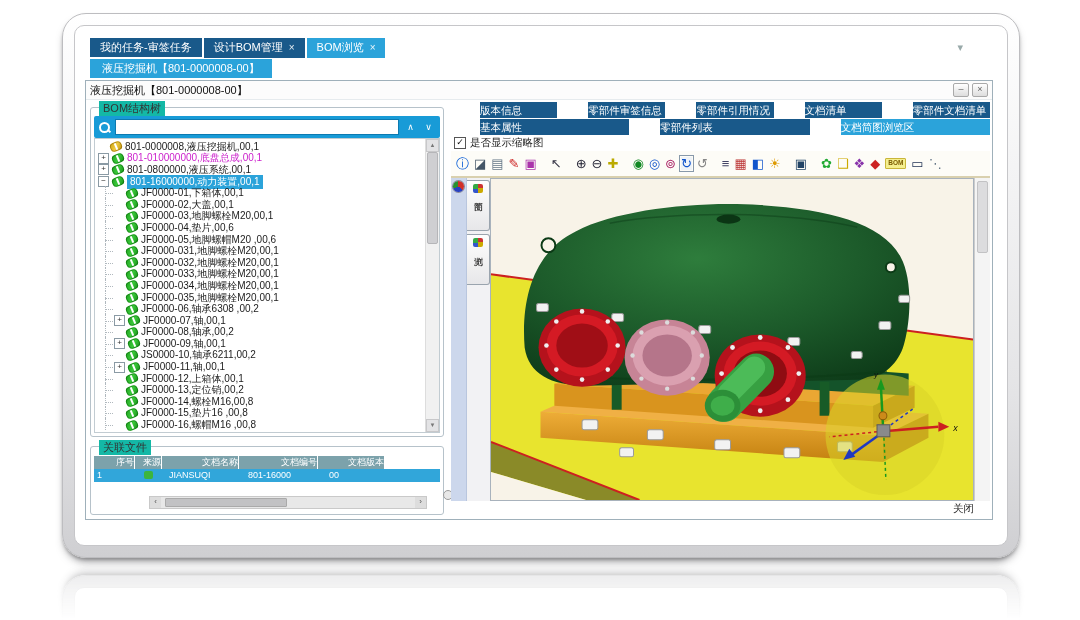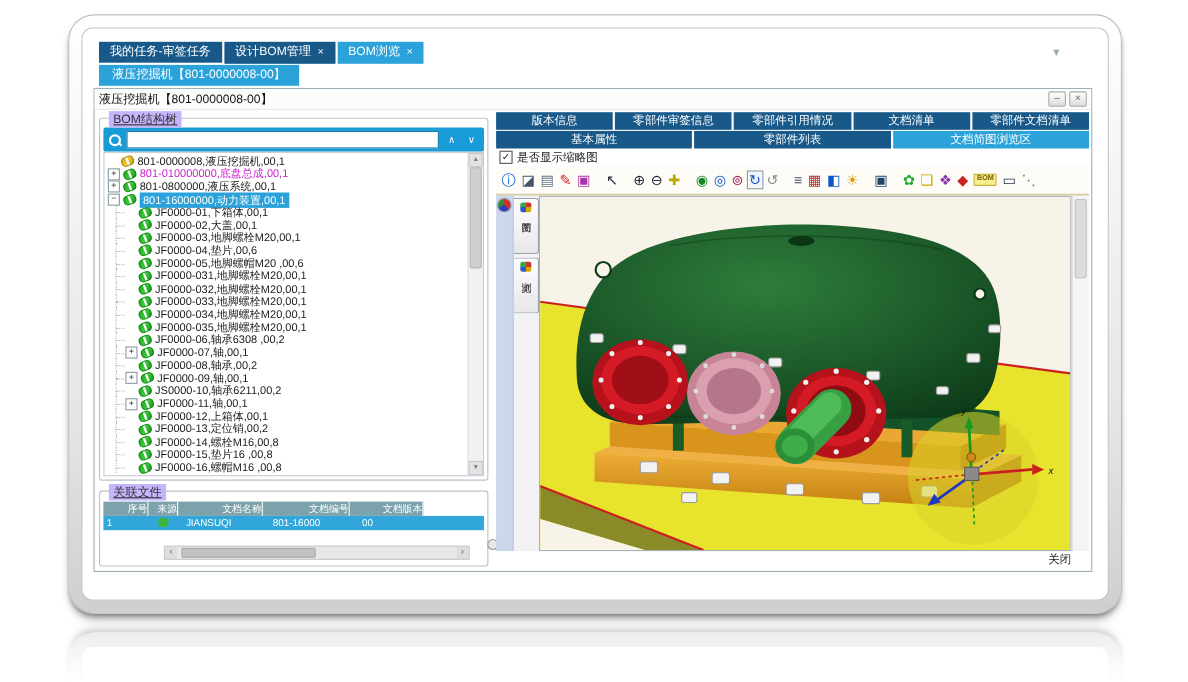--- a/index.html
+++ b/index.html
@@ -29,21 +29,21 @@
   .mainpanel{border:1px solid #9fb0ba;height:438px;margin-top:1px;background:#fff;display:flex;flex-direction:column;}
   .titlebar{height:18px;display:flex;align-items:center;padding:0 4px;background:#fcfcfc;border-bottom:1px solid #e6ebee;}
   .titlebar .ptitle{flex:1;font-size:11px;color:#111;}
   .winbtn{width:14px;height:12px;border:1px solid #a9a9a9;background:linear-gradient(#fff,#ddd);
     font-size:9px;line-height:10px;text-align:center;color:#666;margin-left:3px;border-radius:2px;}
   .content{flex:1;display:flex;padding:2px;min-height:0;}
 
   
   .leftcol{width:358px;display:flex;flex-direction:column;min-height:0;}
   .groupbox{border:1px solid #b6c2ca;border-radius:3px;position:relative;background:#fff;}
-  .legend{position:absolute;top:-7px;left:8px;background:#c4b5fd;padding:0 4px;font-size:11px;color:#333;text-decoration:underline;}
+  .legend{position:absolute;top:-7px;left:8px;background:#14b8a6;padding:0 4px;font-size:11px;color:#333;}
   .gb-tree{flex:1;margin:5px 2px 0;display:flex;flex-direction:column;min-height:0;padding:8px 3px 3px;}
   .searchbar{height:22px;background:#189bd7;border-radius:2px;display:flex;align-items:center;padding:0 5px;gap:5px;flex:none;}
   .mag{width:11px;height:11px;position:relative;flex:none;}
   .mag::before{content:"";position:absolute;left:0;top:0;width:7px;height:7px;border:2px solid #fff;border-radius:50%;}
   .mag::after{content:"";position:absolute;left:8px;top:8px;width:4px;height:2px;background:#fff;transform:rotate(45deg);}
   .search-input{flex:1;height:14px;border:1px solid #0d7ab0;background:#fff;font-size:10px;padding:0 3px;}
   .sb-btn{color:#fff;font-size:9px;width:13px;text-align:center;line-height:14px;}
   .tree{flex:1;border:1px solid #c2ccd2;background:#fff;position:relative;overflow:hidden;padding:2px 16px 2px 3px;}
   .tree-row{height:11.6px;display:flex;align-items:center;gap:3px;white-space:nowrap;font-size:10px;}
   .tree-row.lvl1{margin-left:16px;position:relative;}
@@ -80,22 +80,22 @@
   .hthumb{height:7px;background:#c2c2c4;border:1px solid #aaa;width:120px;margin-left:4px;border-radius:1px;}
   .files-knob{position:absolute;right:-10px;bottom:14px;width:8px;height:8px;border-radius:50%;
     background:#e8e8e8;border:1px solid #9a9a9a;}
 
   .splitter{width:5px;flex:none;}
 
   
   .rightcol{flex:1;display:flex;flex-direction:column;min-width:0;}
   .rtabs{display:flex;gap:2px;height:16px;flex:none;}
   .rtabs + .rtabs{margin-top:1px;}
-  .rtab{flex:1;background:#19598a;color:#fff;font-size:10.5px;line-height:16px;text-align:center;
-    overflow:hidden;white-space:nowrap;}
+  .rtab{flex:1;background:#19598a;color:#fff;font-size:10.5px;line-height:16px;
+    overflow:hidden;white-space:nowrap;margin-left:29px;}
   .rtab.active{background:#2ba3da;}
   .checkrow{height:14px;display:flex;align-items:center;gap:4px;padding:1px 3px;flex:none;}
   .cb{width:10px;height:10px;border:1px solid #555;background:#fff;font-size:9px;line-height:9px;
     text-align:center;color:#111;flex:none;}
   .cb-label{font-size:10.5px;color:#222;}
   .toolbar{height:25px;display:flex;align-items:center;gap:5px;padding:0 5px;flex:none;
     border-bottom:2px solid #d9d0ae;background:#fdfcf7;}
   .tb{font-size:13px;line-height:1;cursor:default;}
   .tb.active{outline:1px solid #8899aa;outline-offset:1px;background:#eef3f8;}
   .tb.chip{font-size:6.5px;font-weight:bold;color:#7a5c00;background:#f5ef8e;border:1px solid #c9b63a;

